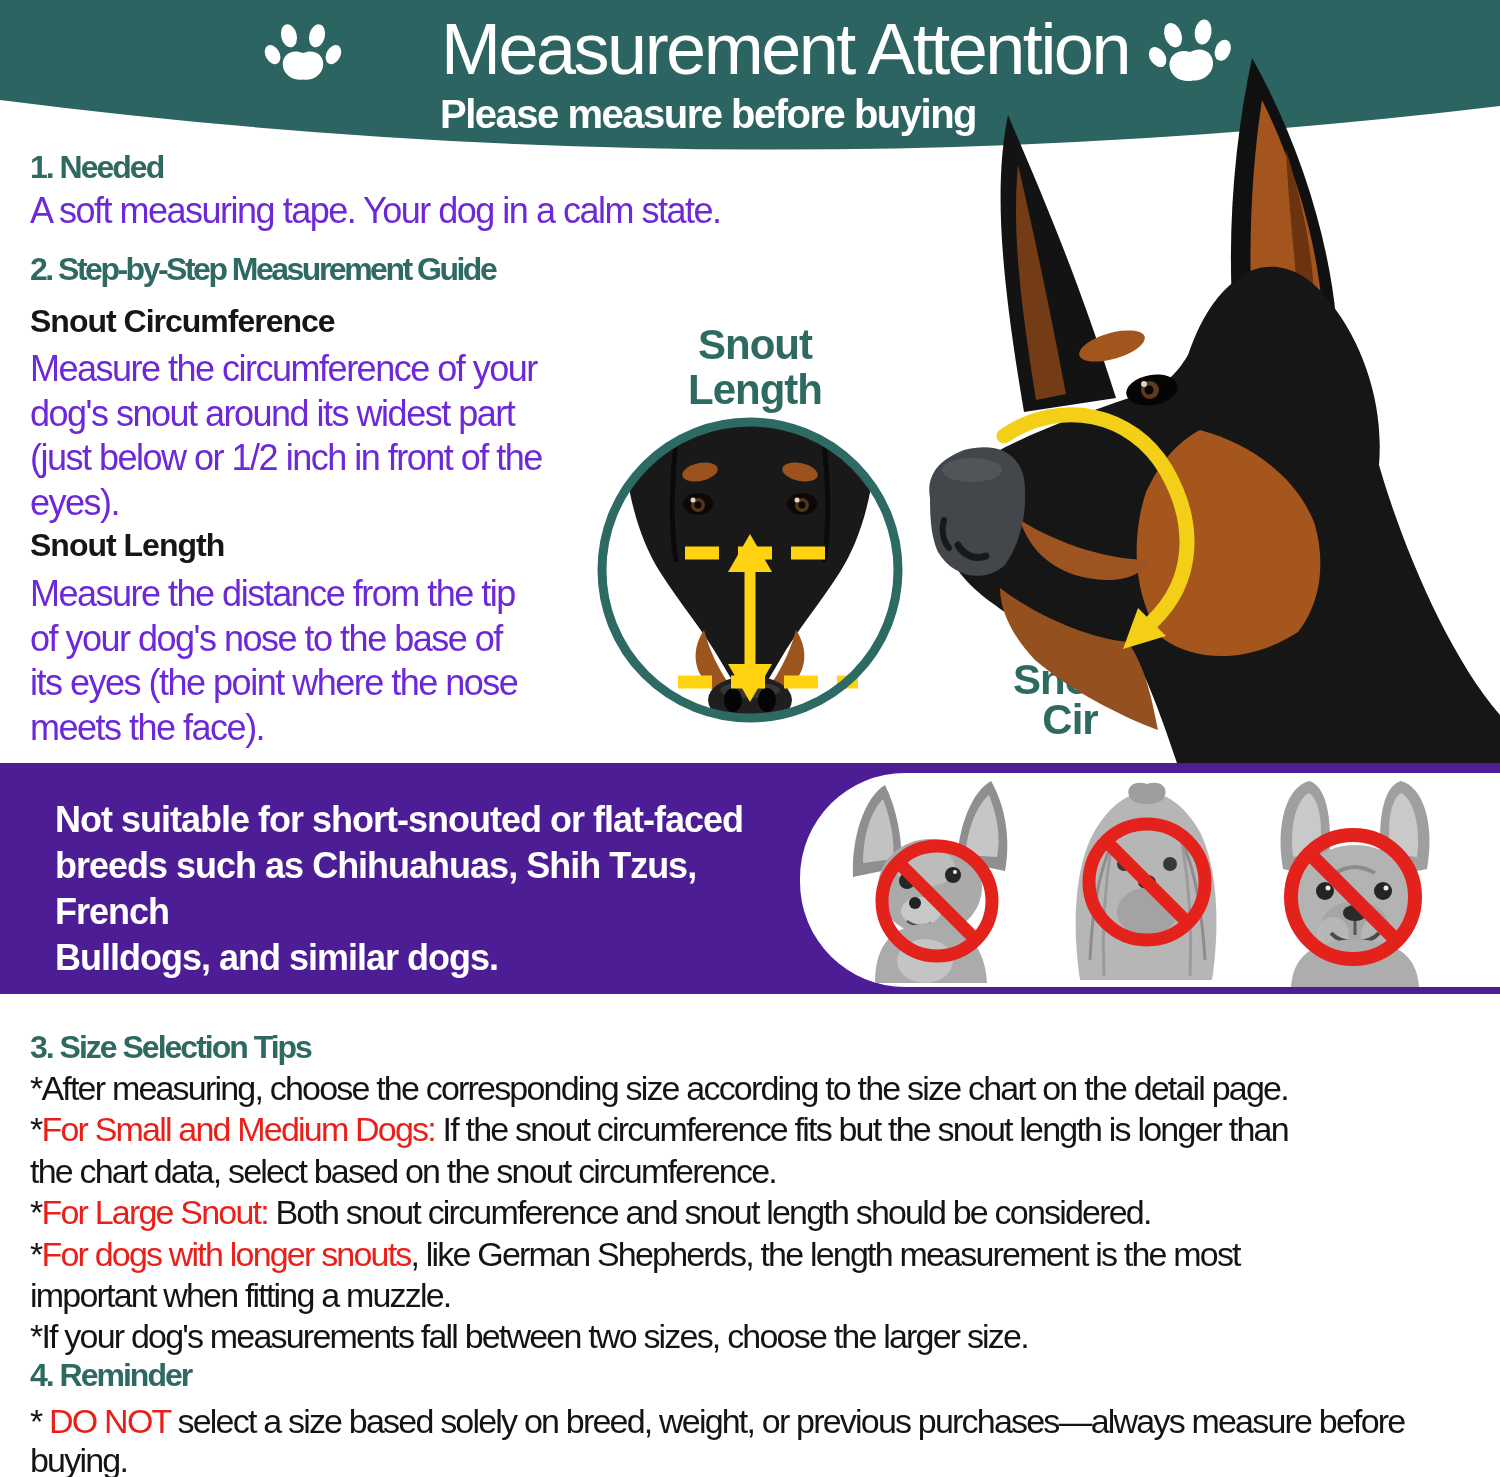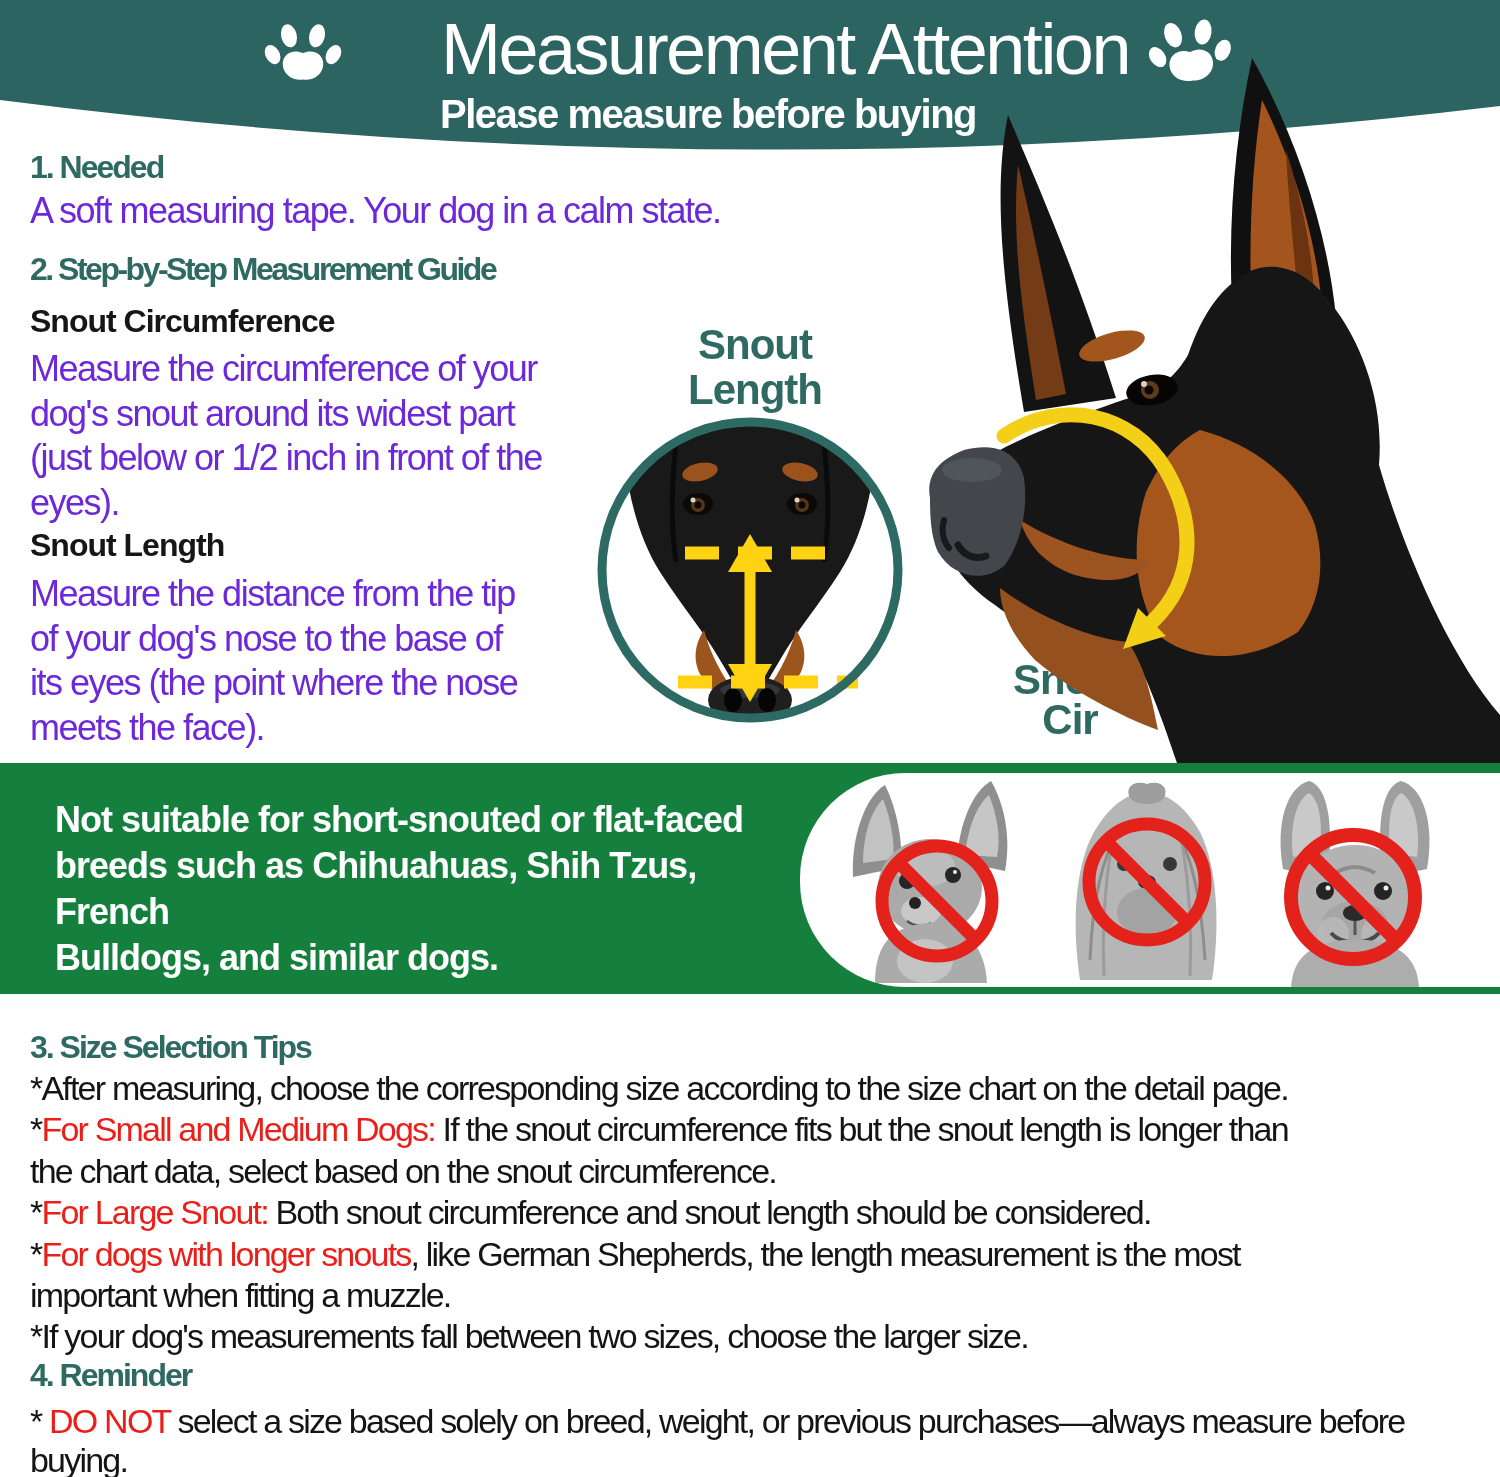--- a/index.html
+++ b/index.html
@@ -23,21 +23,21 @@
   .pre{white-space:pre-line;}
   .seg-bold{font-weight:normal;}
   .seg-red{color:#ea1f1a;}
   
   .diagram-label{position:absolute;text-align:center;font-size:42px;font-weight:bold;color:#2e6a62;letter-spacing:-1px;}
   .label-length{left:650px;top:322px;width:210px;line-height:45px;}
   .label-cir{left:990px;top:660px;width:160px;line-height:40px;}
   .inset{position:absolute;left:592px;top:412px;width:316px;height:316px;}
   .dog-main{position:absolute;left:900px;top:0;width:600px;height:766px;}
   
-  .band{position:absolute;left:0;top:763px;width:1500px;height:231px;background:#15803d;}
+  .band{position:absolute;left:0;top:763px;width:1500px;height:231px;background:#4c1d95;}
   .band-text{position:absolute;left:55px;top:34px;width:740px;margin:0;
              font-size:36px;font-weight:bold;color:#ffffff;letter-spacing:-1px;line-height:46px;}
   .band-panel{position:absolute;left:800px;top:10px;width:700px;height:214px;background:#ffffff;
               border-radius:105px 0 0 105px;overflow:hidden;}
   .band-dog{position:absolute;}
   
   .tips-list{position:absolute;left:30px;top:1068px;width:1465px;font-size:34px;
              letter-spacing:-1.8px;line-height:41.4px;color:#141414;}
   .tips-list p{margin:0;}
   .reminder-list{position:absolute;left:30px;top:1402px;width:1465px;font-size:34px;

